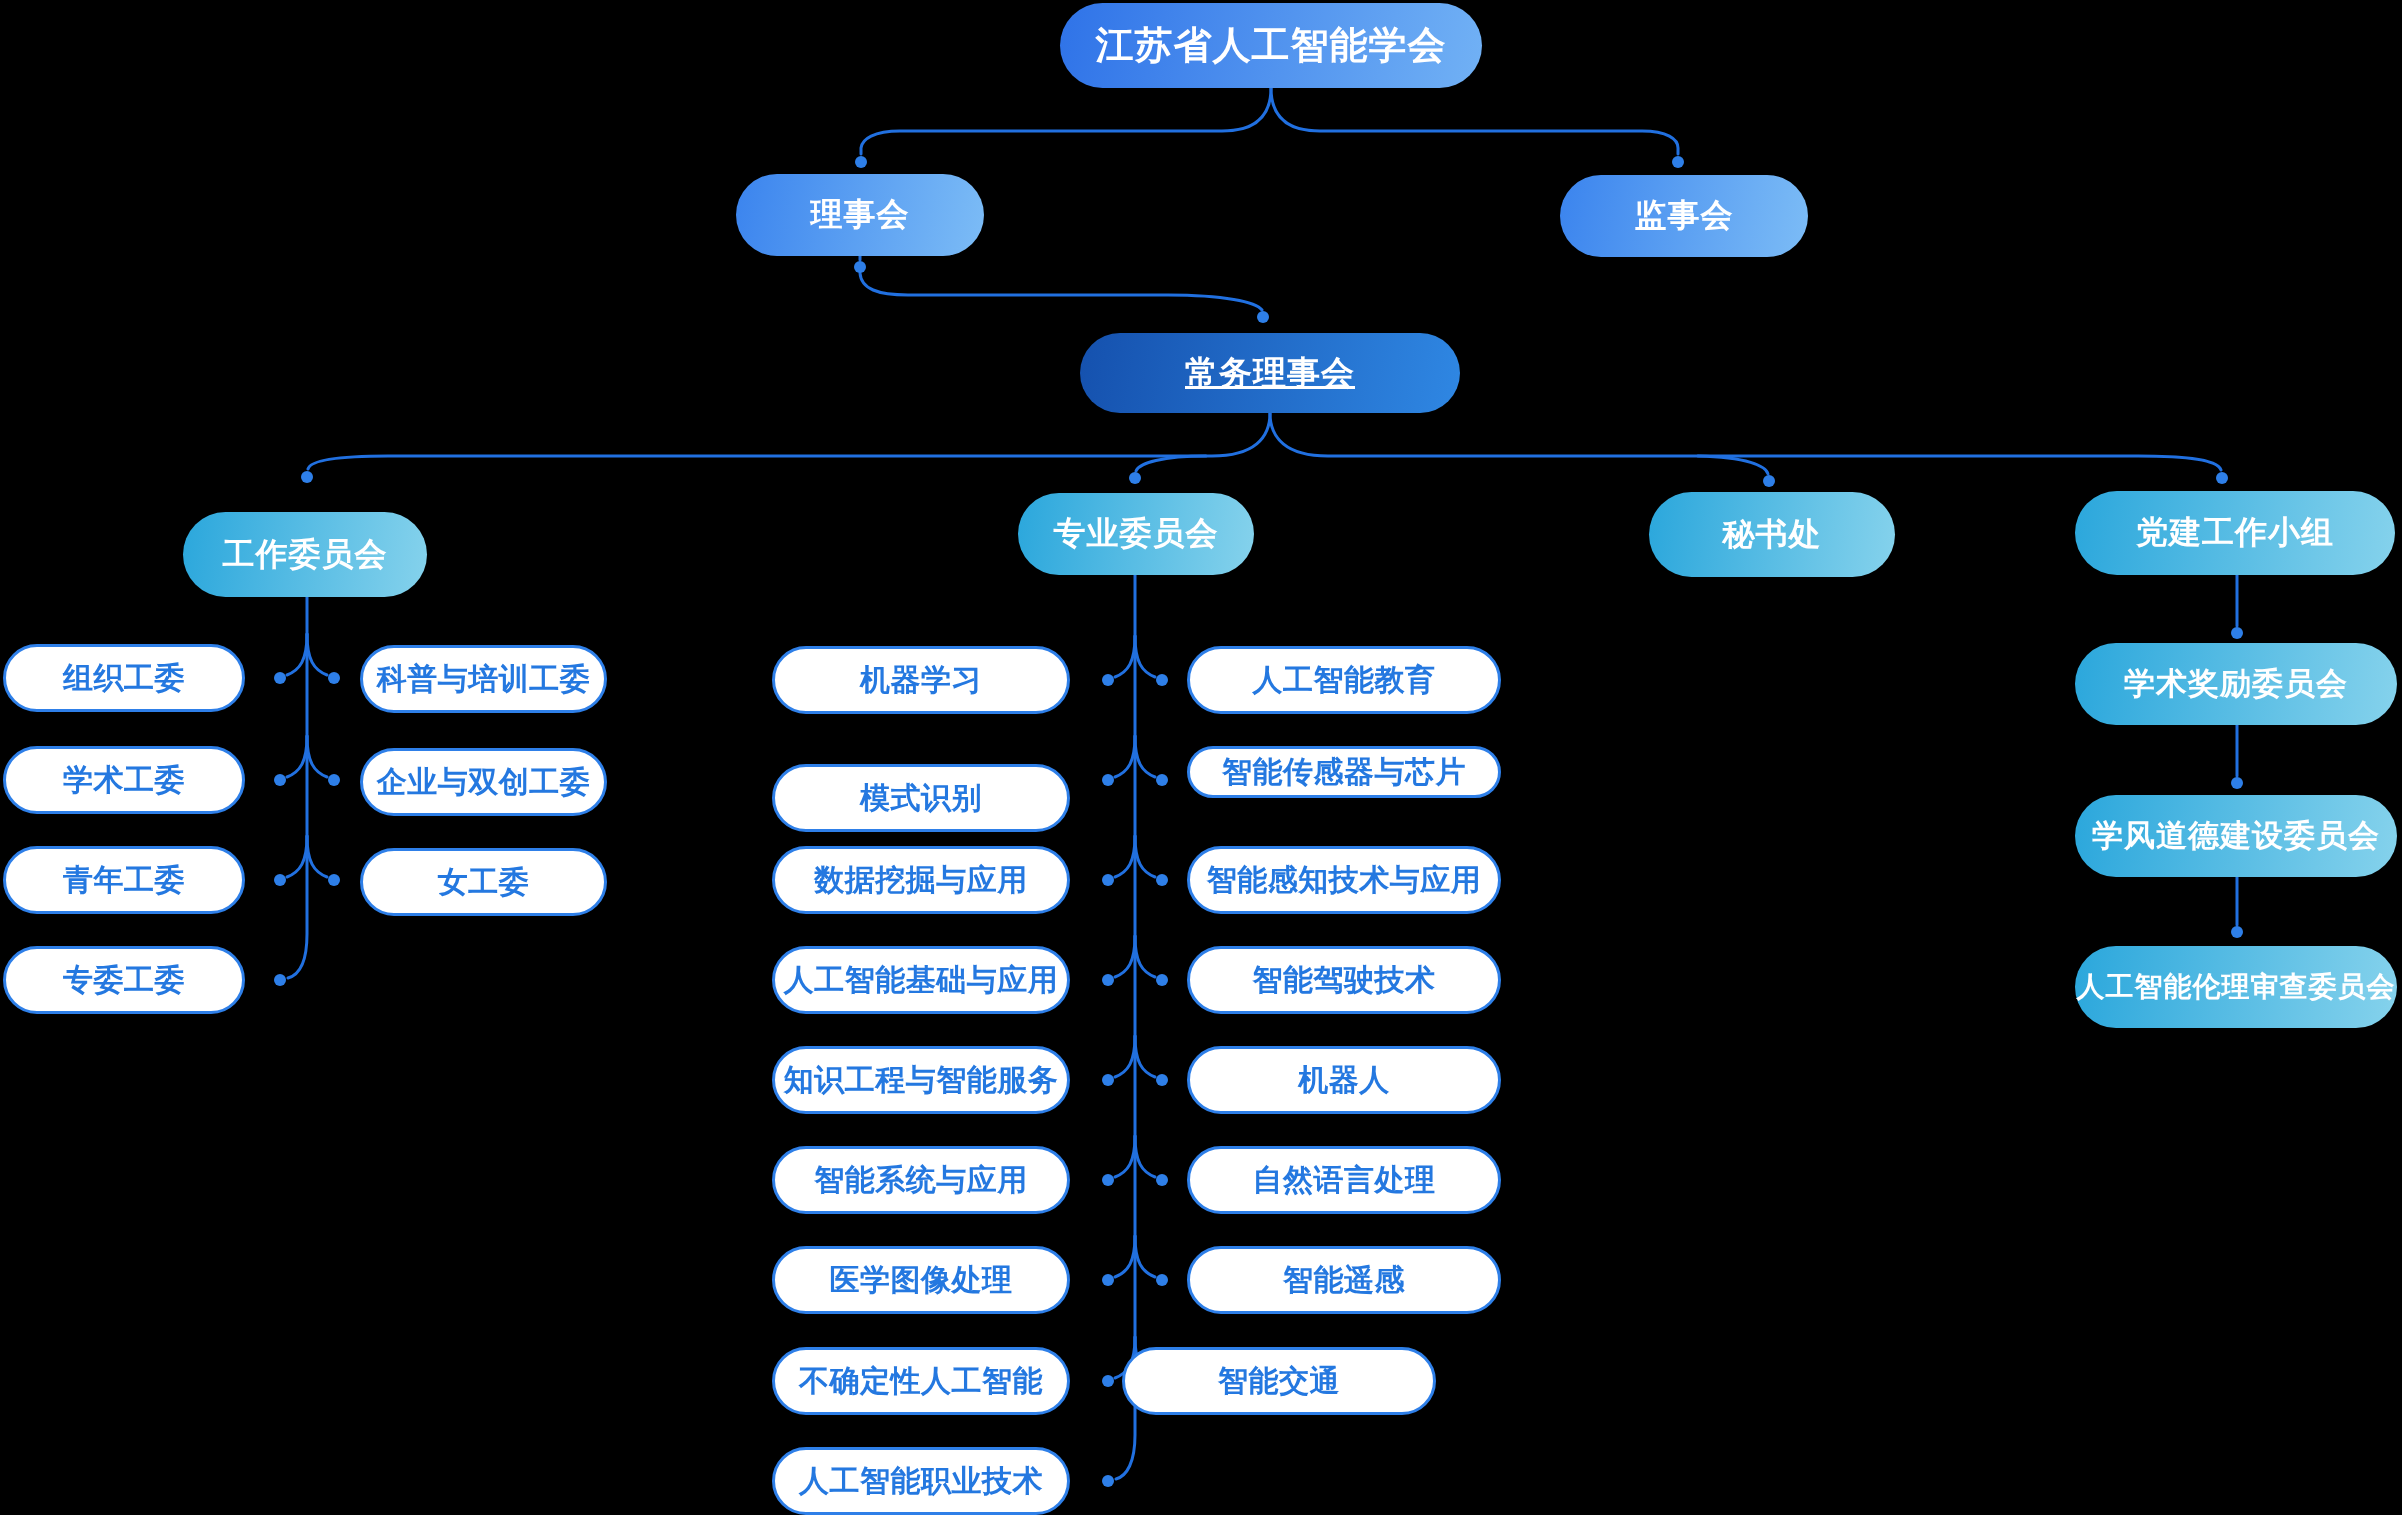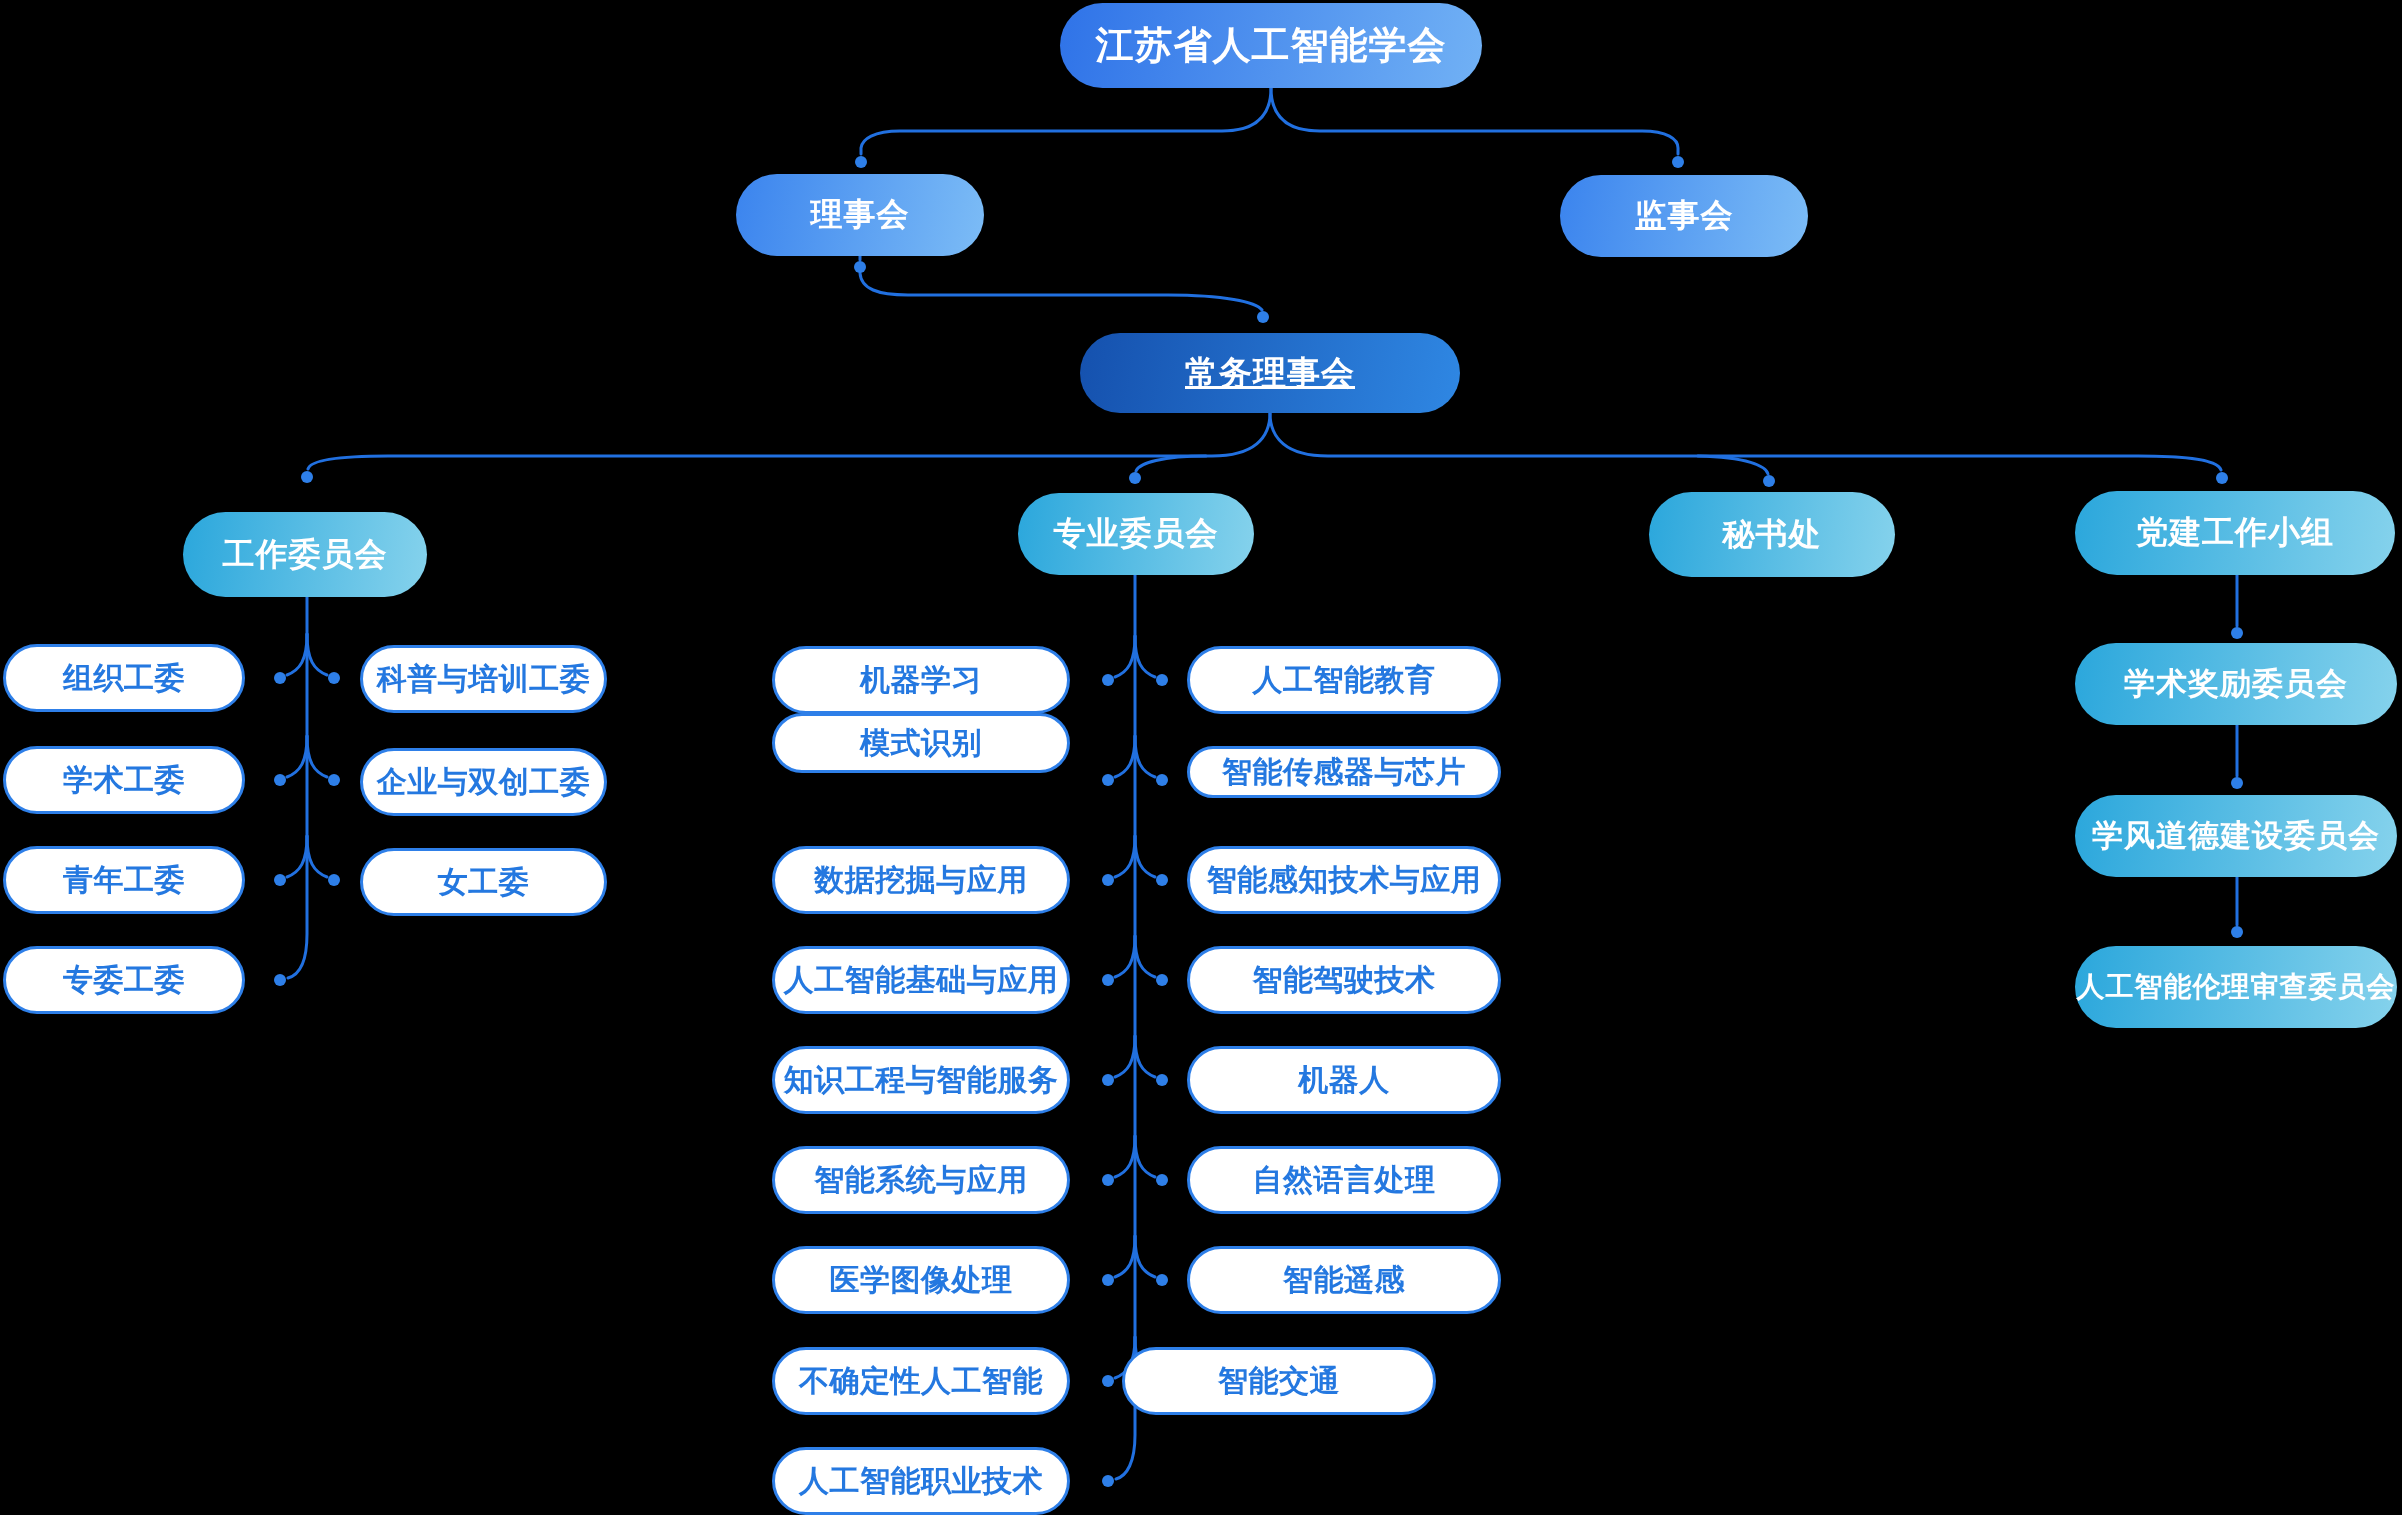--- a/index.html
+++ b/index.html
@@ -111,21 +111,21 @@
     <div class="pill g-cyan" style="left: 1649px; top: 492px; width: 246px; height: 85px; font-size: 32px;">秘书处</div>
     <div class="pill g-cyan" style="left: 2075px; top: 491px; width: 320px; height: 84px; font-size: 32px;">党建工作小组</div>
     <div class="pill white" style="left: 3px; top: 644px; width: 242px; height: 68px; font-size: 30px;">组织工委</div>
     <div class="pill white" style="left: 3px; top: 746px; width: 242px; height: 68px; font-size: 30px;">学术工委</div>
     <div class="pill white" style="left: 3px; top: 846px; width: 242px; height: 68px; font-size: 30px;">青年工委</div>
     <div class="pill white" style="left: 3px; top: 946px; width: 242px; height: 68px; font-size: 30px;">专委工委</div>
     <div class="pill white" style="left: 360px; top: 645px; width: 247px; height: 68px; font-size: 30px;">科普与培训工委</div>
     <div class="pill white" style="left: 360px; top: 748px; width: 247px; height: 68px; font-size: 30px;">企业与双创工委</div>
     <div class="pill white" style="left: 360px; top: 848px; width: 247px; height: 68px; font-size: 30px;">女工委</div>
     <div class="pill white" style="left: 772px; top: 646px; width: 298px; height: 68px; font-size: 30px;">机器学习</div>
-    <div class="pill white" style="left: 772px; top: 713px; width: 298px; height: 60px; font-size: 30px;">模式识别</div>
+    <div class="pill white" style="left: 772px; top: 764px; width: 298px; height: 68px; font-size: 30px;">模式识别</div>
     <div class="pill white" style="left: 772px; top: 846px; width: 298px; height: 68px; font-size: 30px;">数据挖掘与应用</div>
     <div class="pill white" style="left: 772px; top: 946px; width: 298px; height: 68px; font-size: 30px;">人工智能基础与应用</div>
     <div class="pill white" style="left: 772px; top: 1046px; width: 298px; height: 68px; font-size: 30px;">知识工程与智能服务</div>
     <div class="pill white" style="left: 772px; top: 1146px; width: 298px; height: 68px; font-size: 30px;">智能系统与应用</div>
     <div class="pill white" style="left: 772px; top: 1246px; width: 298px; height: 68px; font-size: 30px;">医学图像处理</div>
     <div class="pill white" style="left: 772px; top: 1347px; width: 298px; height: 68px; font-size: 30px;">不确定性人工智能</div>
     <div class="pill white" style="left: 772px; top: 1447px; width: 298px; height: 68px; font-size: 30px;">人工智能职业技术</div>
     <div class="pill white" style="left: 1187px; top: 646px; width: 314px; height: 68px; font-size: 30px;">人工智能教育</div>
     <div class="pill white" style="left: 1187px; top: 746px; width: 314px; height: 52px; font-size: 30px;">智能传感器与芯片</div>
     <div class="pill white" style="left: 1187px; top: 846px; width: 314px; height: 68px; font-size: 30px;">智能感知技术与应用</div>

